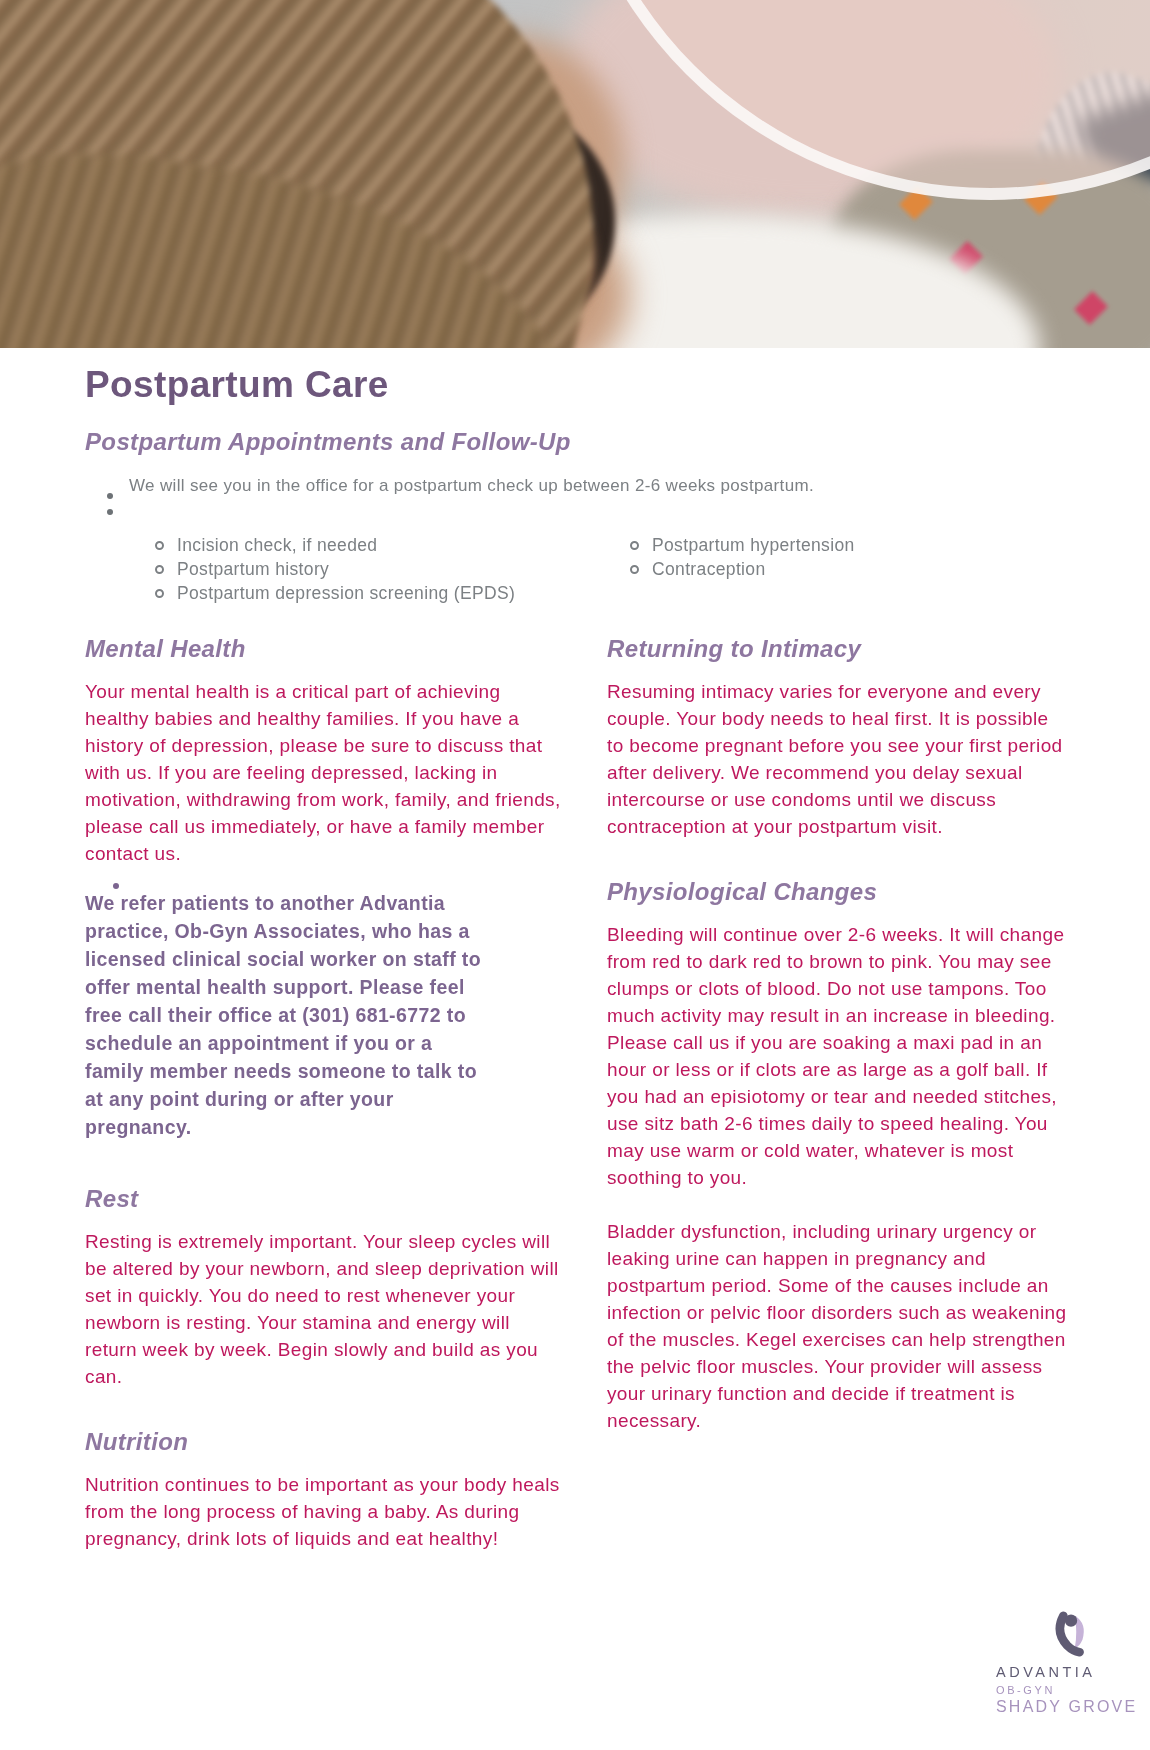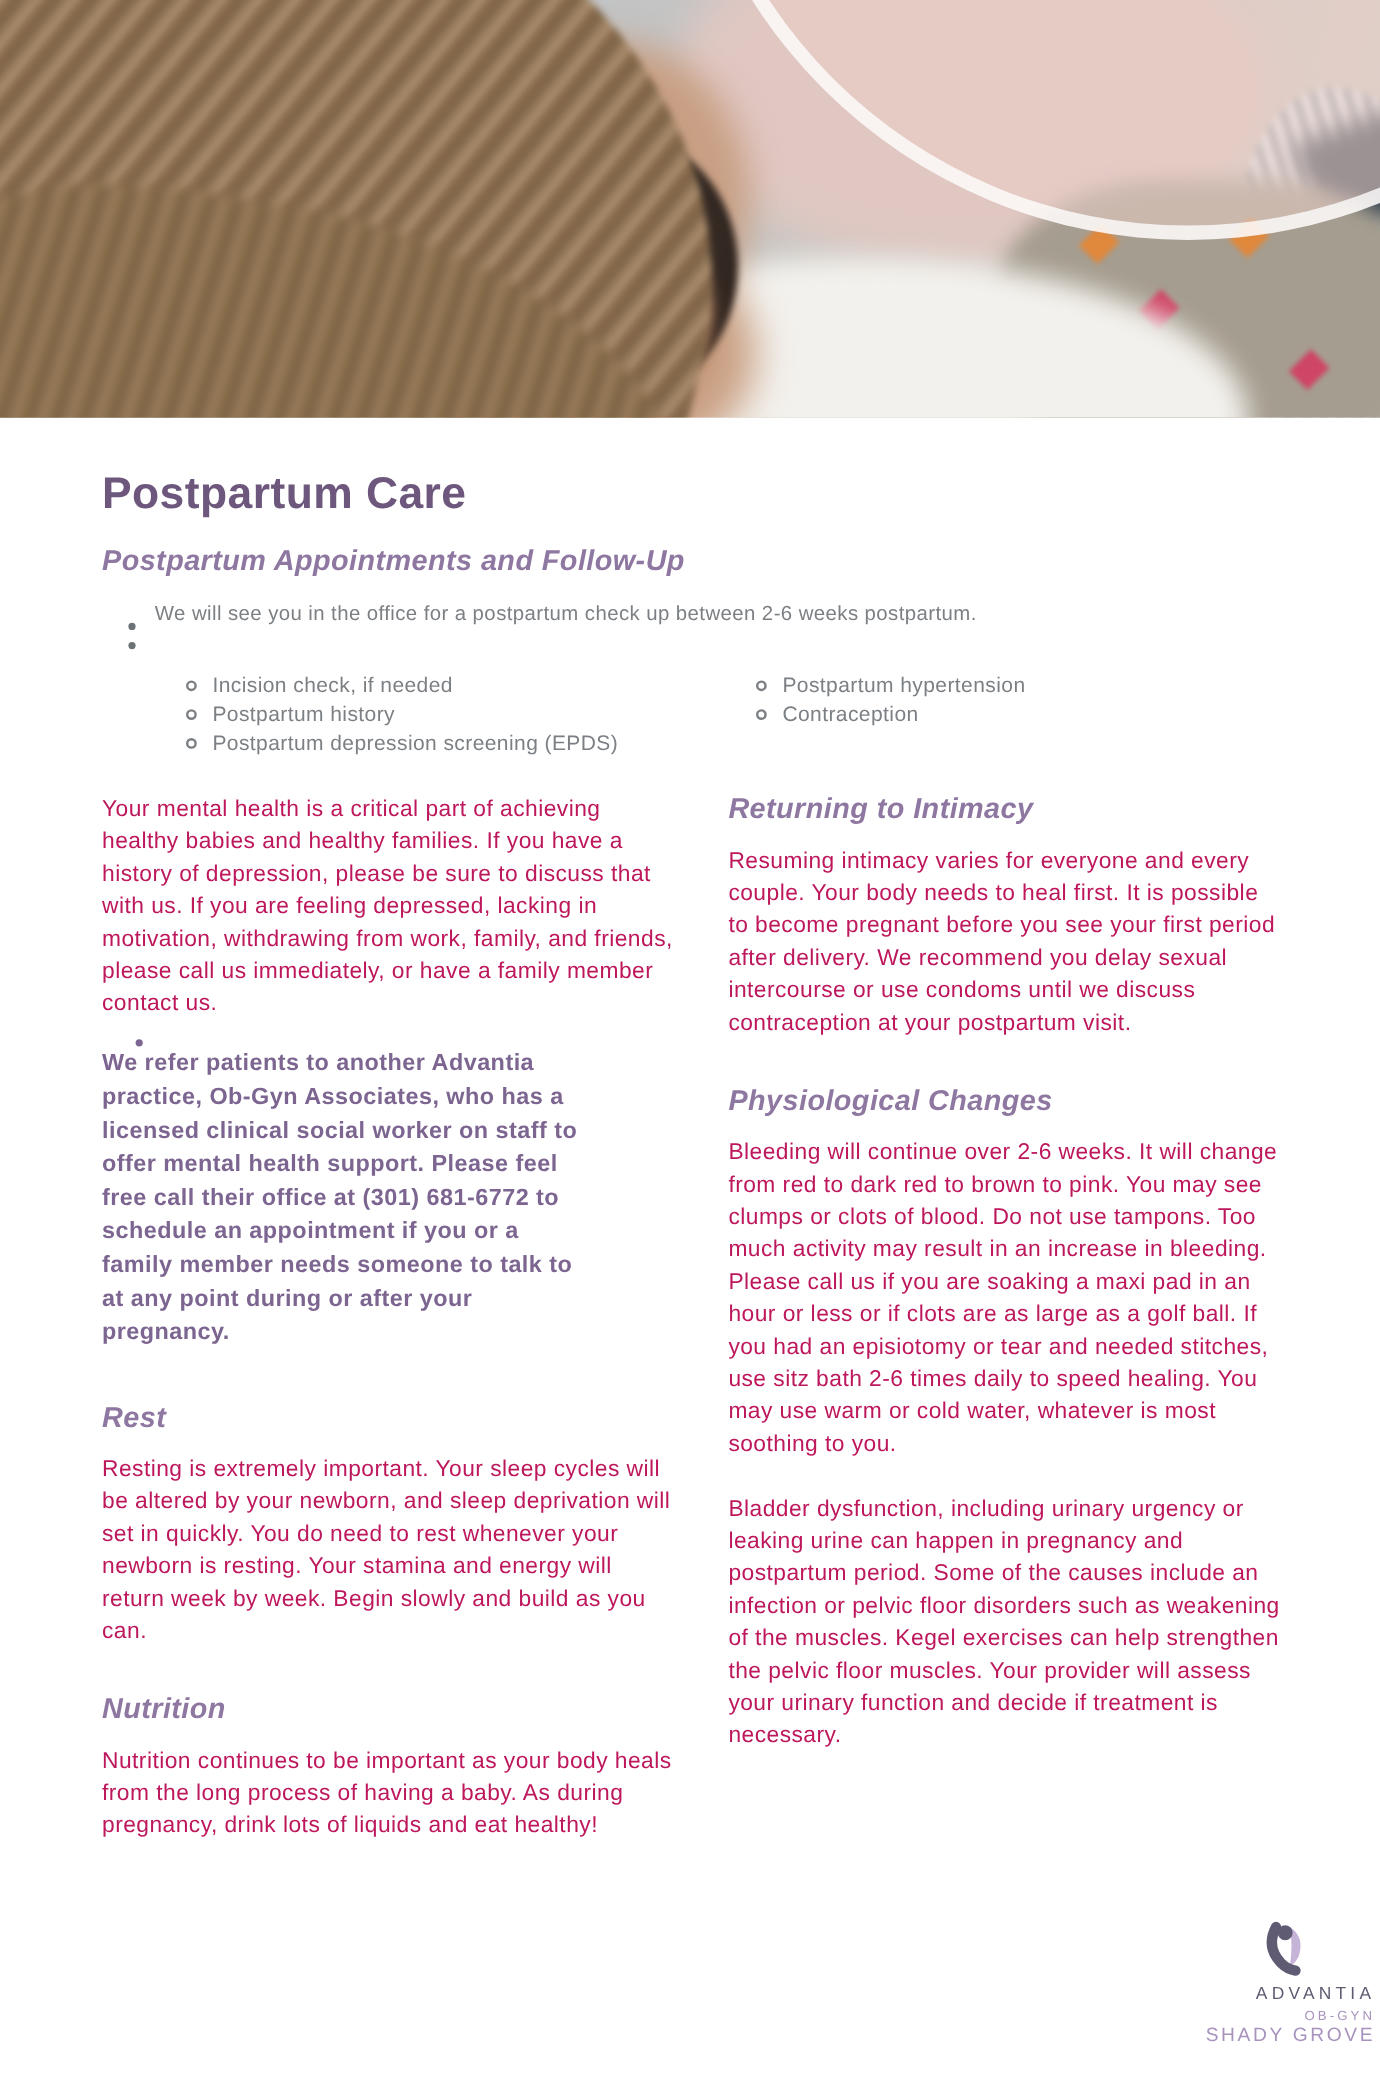--- a/index.html
+++ b/index.html
@@ -30,21 +30,21 @@
   .hair{left:-180px;top:-130px;width:780px;height:650px;transform:rotate(14deg);
         border-radius:45% 55% 40% 60%;filter:blur(3px);
         background:repeating-linear-gradient(115deg,#7d6548 0 5px,#9a7d5e 5px 11px,#ac8f6f 11px 16px,#86684a 16px 24px);}
   .hair2{left:-140px;top:170px;width:720px;height:420px;transform:rotate(8deg);
         border-radius:40% 60% 50% 50%;filter:blur(5px);
         background:repeating-linear-gradient(100deg,#8a7053 0 6px,#a1835f 6px 13px,#79603f 13px 22px);}
   .decor-circle{left:560px;top:-660px;width:860px;height:860px;border-radius:50%;box-sizing:border-box;
         background:rgba(233,205,199,0.55);border:12px solid rgba(255,255,255,0.78);}
 
   
-  .content{padding:42px 82px 0 85px;}
+  .content{padding:16px 82px 0 85px;}
   h1{margin:0;font-size:37px;font-weight:700;color:#6d577c;letter-spacing:0.01em;}
   h2{margin:0;font-size:24px;font-weight:700;color:#8e77a0;letter-spacing:0.015em;font-style:italic;}
   .section-head{margin-top:22px;}
   p{margin:0;font-size:19px;line-height:27px;color:#be185d;letter-spacing:0.02em;}
 
   ul{list-style:none;margin:0;padding:0;}
   .bullets{margin-top:16px;}
   .bullets li{display:flex;align-items:flex-end;font-size:17px;line-height:27px;color:#7c8084;letter-spacing:0.02em;}
   .bullet-dot{flex:0 0 auto;width:6px;height:6px;border-radius:50%;background:#6d7276;margin:10px 16px 0 22px;}
   .topics{display:flex;margin-top:18px;}
@@ -58,21 +58,21 @@
   .col-right{width:462px;margin-left:40px;}
   .col-left h2,.col-right h2{margin-bottom:15px;}
   .callout{display:flex;margin-top:5px;flex-direction:column;}
   .callout .bullet-dot{background:#7c6590;margin:11px 14px 0 28px;}
   .callout p{font-weight:700;color:#7c6590;font-size:19.5px;line-height:28px;width:408px;}
   .mt-sec{margin-top:44px;}
   .mt-sec2{margin-top:38px;}
   .mt-par{margin-top:27px;}
 
   
-  .logo{position:absolute;right:4px;bottom:44px;width:150px;text-align:right;}
+  .logo{position:absolute;right:4px;bottom:34px;width:150px;text-align:left;}
   .logo svg{display:block;margin:0 auto 7px auto;}
   .logo .brand{font-size:14.5px;letter-spacing:3.5px;color:#5f5b73;}
   .logo .sub1{font-size:11px;letter-spacing:2.6px;color:#a793bd;margin-top:4px;}
   .logo .sub2{font-size:16px;letter-spacing:2.2px;color:#a793bd;margin-top:2px;}
 </style>
 </head>
 <body>
 
 <div class="page">
 
@@ -134,20 +134,21 @@
         <li>
           <span class="ring"></span>
           <span>Contraception</span>
         </li>
       </ul>
     </div>
 
     <div class="columns">
 
       <div class="col-left">
+        <h2>Mental Health</h2>
         <p>Your mental health is a critical part of achieving healthy babies and healthy families. If you have a history of depression, please be sure to discuss that with us. If you are feeling depressed, lacking in motivation, withdrawing from work, family, and friends, please call us immediately, or have a family member contact us.</p>
         <div class="callout">
           <span class="bullet-dot"></span>
           <p>We refer patients to another Advantia practice, Ob-Gyn Associates, who has a licensed clinical social worker on staff to offer mental health support. Please feel free call their office at (301) 681-6772 to schedule an appointment if you or a family member needs someone to talk to at any point during or after your pregnancy.</p>
         </div>
 
         <h2 class="mt-sec">Rest</h2>
         <p>Resting is extremely important. Your sleep cycles will be altered by your newborn, and sleep deprivation will set in quickly. You do need to rest whenever your newborn is resting. Your stamina and energy will return week by week. Begin slowly and build as you can.</p>
 
         <h2 class="mt-sec2">Nutrition</h2>

